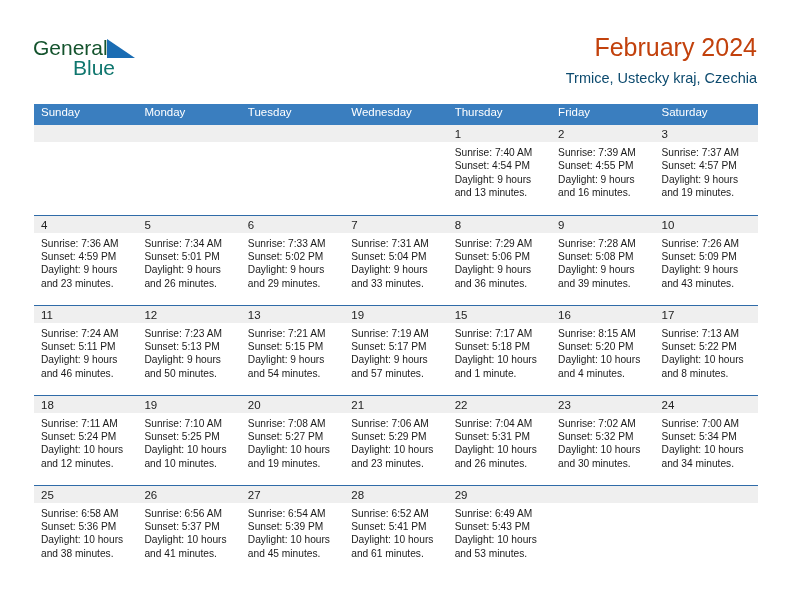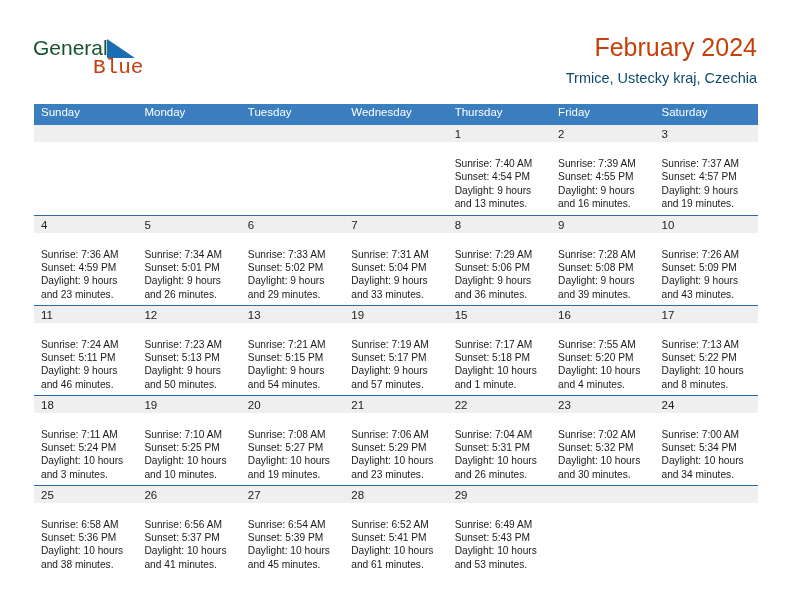--- a/index.html
+++ b/index.html
@@ -41,26 +41,26 @@
     left: 0;
     top: 0;
     font-size: 21px;
     letter-spacing: 0px;
     color: #14532d;
     line-height: 24px;
     font-family: "Liberation Sans", sans-serif;
   }
   .logo-blue {
     position: absolute;
-    left: 60px;
+    left: 40px;
     top: 20px;
     font-size: 21px;
-    color: #c2410c;
+    color: #0f766e;
     line-height: 24px;
-    font-family: Liberation Mono, monospace;
+    font-family: Liberation Sans, sans-serif;
   }
   .logo-triangle {
     position: absolute;
     left: 74px;
     top: 3px;
     width: 0;
     height: 0;
     border-left: 28px solid #1a6cb3;
     border-top: 19px solid transparent;
   }
@@ -130,21 +130,20 @@
     line-height: 16px;
   }
   .daycell.empty .daynum-band {
     color: transparent;
   }
   .dayinfo {
     padding: 4px 4px 0 7px;
     font-size: 10.2px;
     line-height: 13.4px;
     color: #1a1a1a;
-    margin-top: 11px;
   }
   .dayinfo div { white-space: nowrap; }
 </style>
 </head>
 <body>
 
 <div class="page">
 
   <div class="header">
 
@@ -361,21 +360,21 @@
                 <div>Sunset: 5:18 PM</div>
                 <div>Daylight: 10 hours</div>
                 <div>and 1 minute.</div>
               </div>
             </div>
           </td>
           <td>
             <div class="daycell">
               <div class="daynum-band">16</div>
               <div class="dayinfo">
-                <div>Sunrise: 7:55 AM</div>
+                <div>Sunrise: 8:15 AM</div>
                 <div>Sunset: 5:20 PM</div>
                 <div>Daylight: 10 hours</div>
                 <div>and 4 minutes.</div>
               </div>
             </div>
           </td>
           <td>
             <div class="daycell">
               <div class="daynum-band">17</div>
               <div class="dayinfo">
@@ -388,21 +387,21 @@
           </td>
         </tr>
         <tr class="week-row">
           <td>
             <div class="daycell">
               <div class="daynum-band">18</div>
               <div class="dayinfo">
                 <div>Sunrise: 7:11 AM</div>
                 <div>Sunset: 5:24 PM</div>
                 <div>Daylight: 10 hours</div>
-                <div>and 3 minutes.</div>
+                <div>and 12 minutes.</div>
               </div>
             </div>
           </td>
           <td>
             <div class="daycell">
               <div class="daynum-band">19</div>
               <div class="dayinfo">
                 <div>Sunrise: 7:10 AM</div>
                 <div>Sunset: 5:25 PM</div>
                 <div>Daylight: 10 hours</div>

